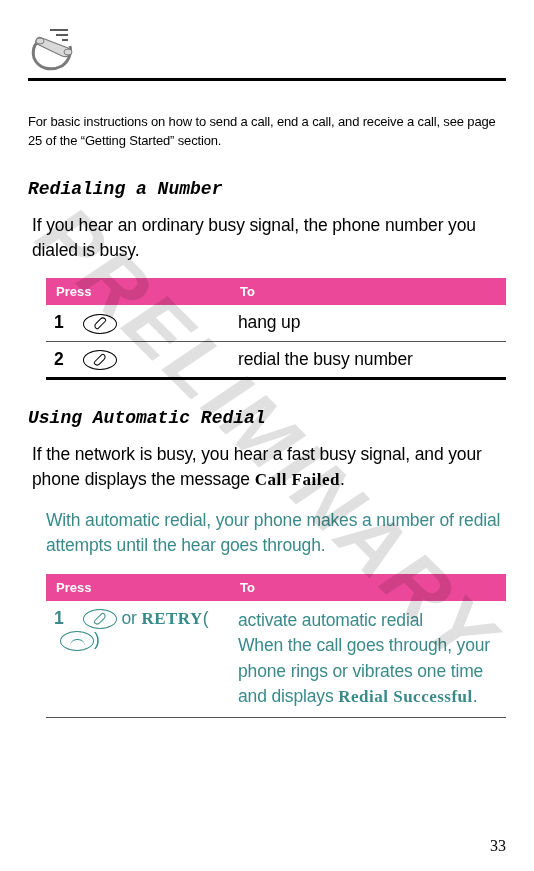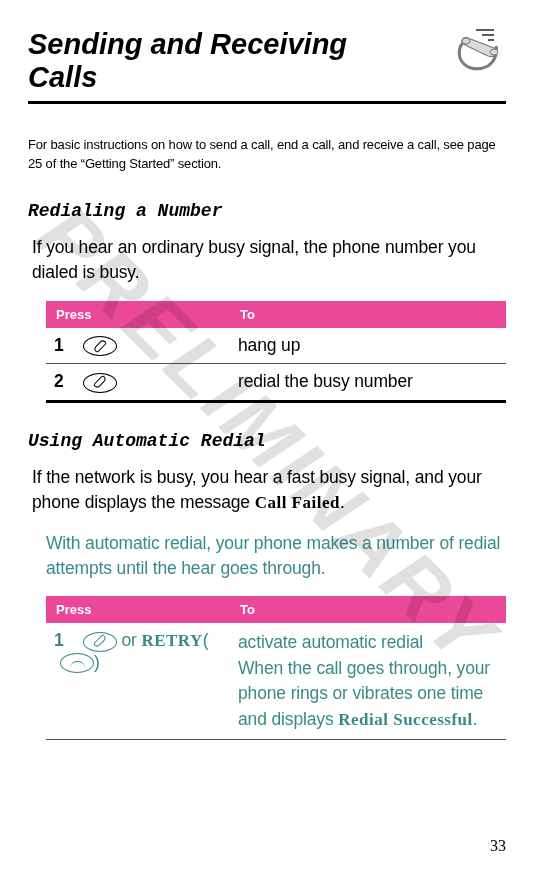--- a/index.html
+++ b/index.html
@@ -169,21 +169,20 @@
       font-size: 16px;
       font-family: Liberation Serif, serif;
     }
   </style>
 </head>
 <body>
 
 <div class="watermark">PRELIMINARY</div>
 
 <div class="header-row">
-  <h1 class="page-title">Sending and Receiving Calls</h1>
   <svg class="header-icon" viewBox="0 0 52 44">
     <line x1="22" y1="2" x2="40" y2="2" stroke="#000" stroke-width="1.3"></line>
     <line x1="28" y1="7" x2="40" y2="7" stroke="#000" stroke-width="1.3"></line>
     <line x1="34" y1="12" x2="40" y2="12" stroke="#000" stroke-width="1.3"></line>
     <path d="M 12 12 C 6 16 4 22 6 30 C 10 40 22 44 34 38 C 40 34 44 26 42 18" fill="none" stroke="#7a7a7a" stroke-width="3"></path>
     <path d="M 14 10 Q 10 8 8 12 Q 7 15 11 17 L 34 28 Q 40 30 42 26 Q 44 22 40 20 Z" fill="#d9d9d9" stroke="#7a7a7a" stroke-width="1.2"></path>
     <ellipse cx="12" cy="13" rx="4" ry="3" fill="#d9d9d9" stroke="#7a7a7a" stroke-width="1"></ellipse>
     <ellipse cx="40" cy="24" rx="4" ry="3" fill="#d9d9d9" stroke="#7a7a7a" stroke-width="1"></ellipse>
   </svg>
 </div>

